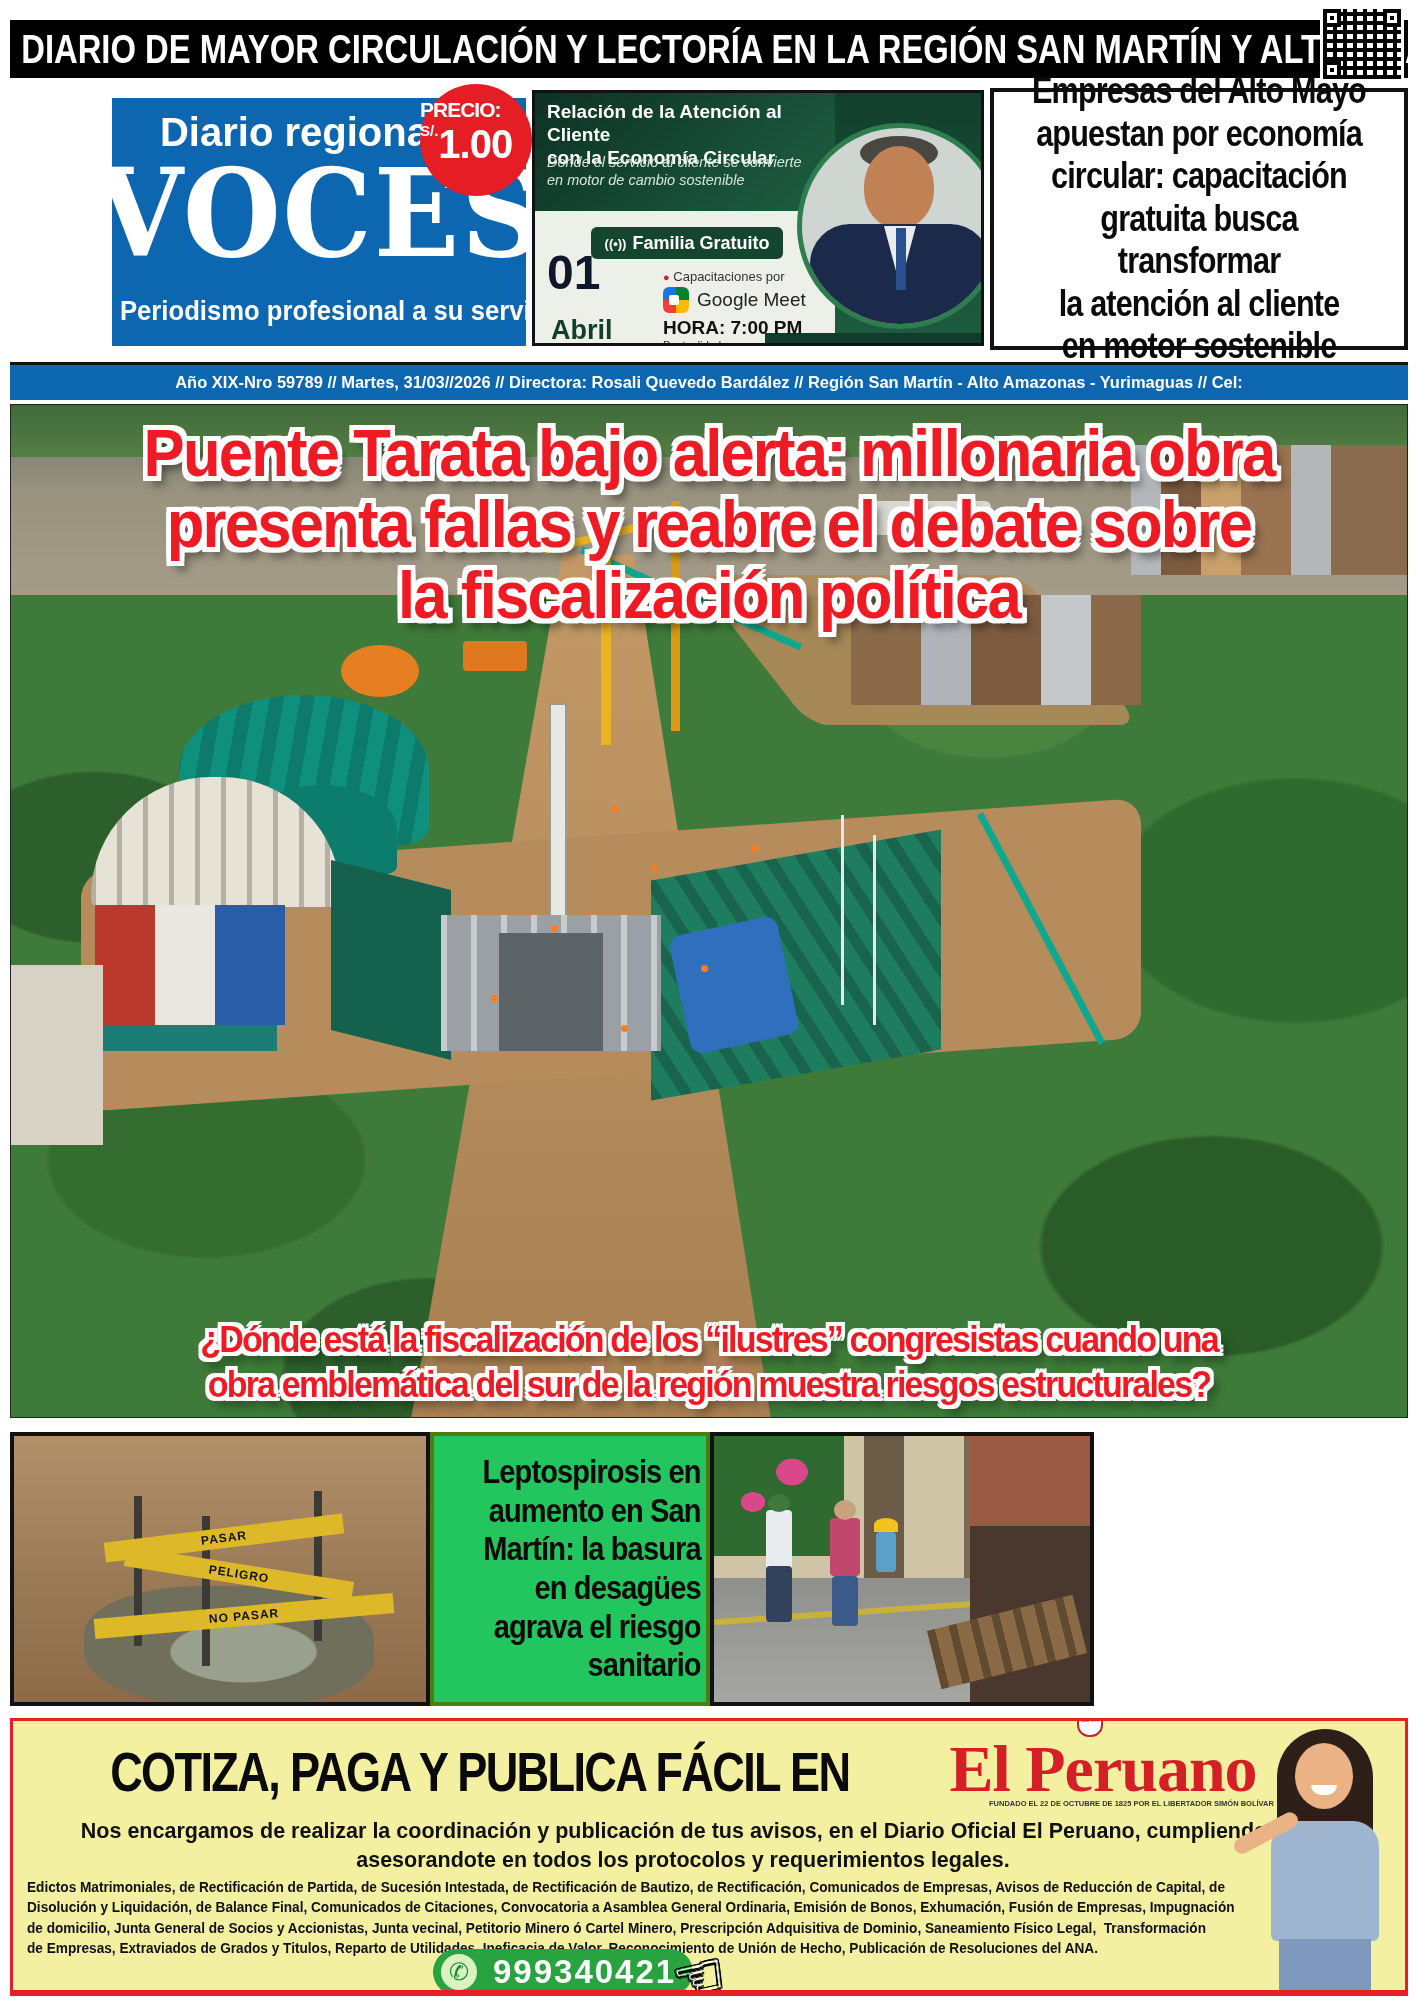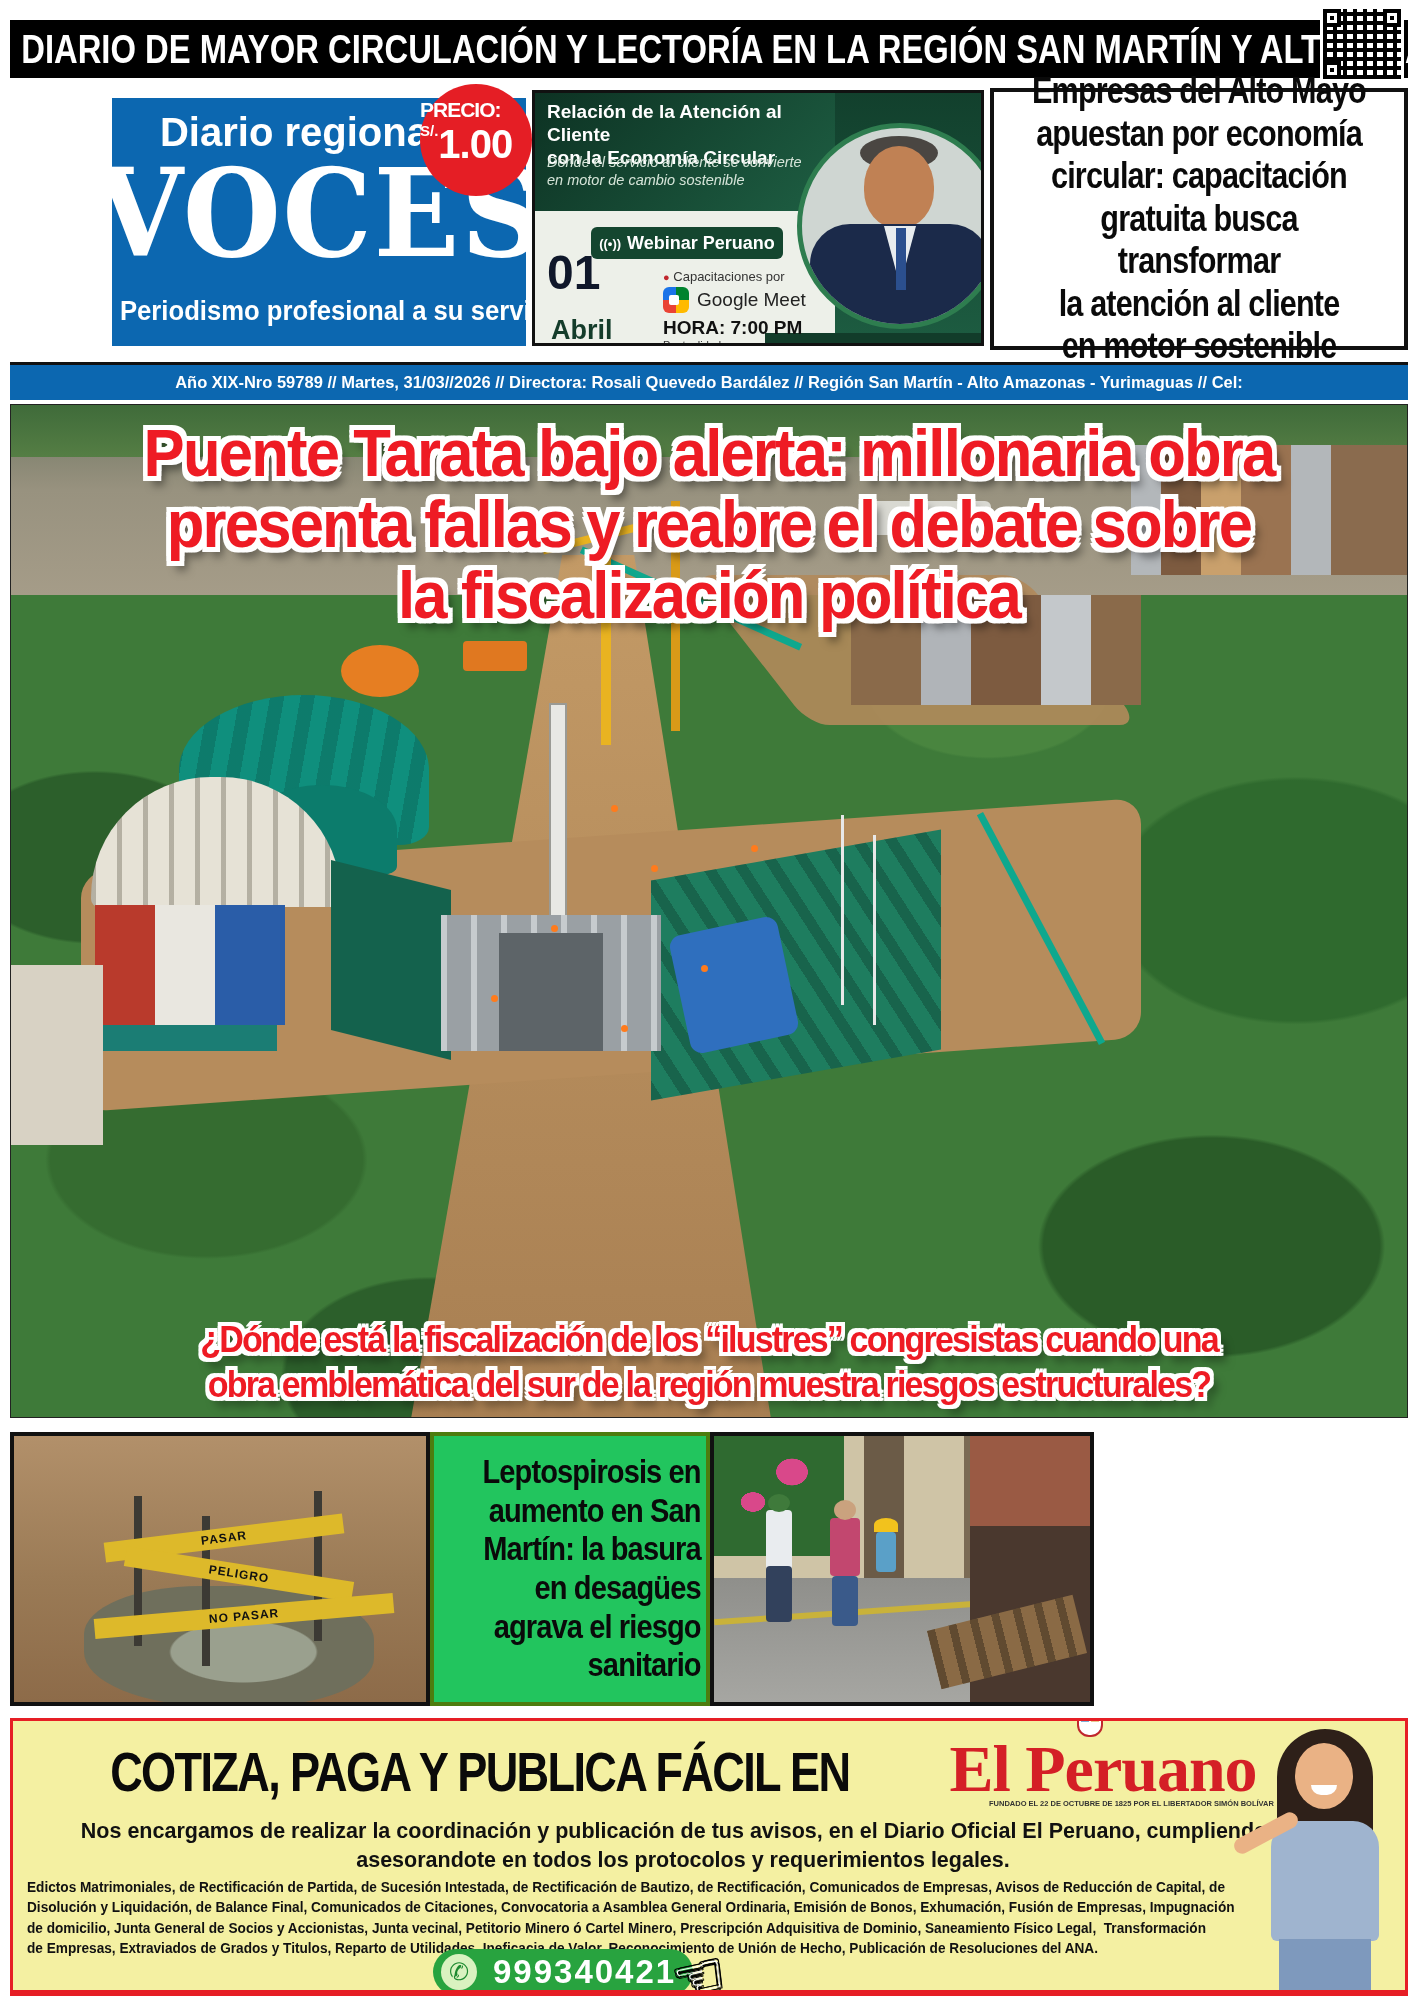--- a/index.html
+++ b/index.html
@@ -239,21 +239,21 @@
       <div class="man-suit"></div>
       <div class="man-shirt"></div>
       <div class="man-tie"></div>
     </div>
     <div class="wb-title pre">Relación de la Atención al Cliente
 con la Economía Circular</div>
     <div class="wb-sub pre">Donde el servicio al cliente se convierte
 en motor de cambio sostenible</div>
     <div class="wb-badge">
       <span class="wb-badge-icon">((•))</span>
-      <span>Webinar Peruano</span>
+      <span>Familia Gratuito</span>
     </div>
     <div class="wb-day">01</div>
     <div class="wb-month">Abril</div>
     <div class="wb-plat"><span class="wb-bullet">●</span> <span>Capacitaciones por</span></div>
     <div class="wb-meet">
       <div class="meet-icon"></div>
       <span class="wb-meet-label">Google Meet</span>
     </div>
     <div class="wb-time">HORA: 7:00 PM</div>
     <div class="wb-note pre">Puntualidad

